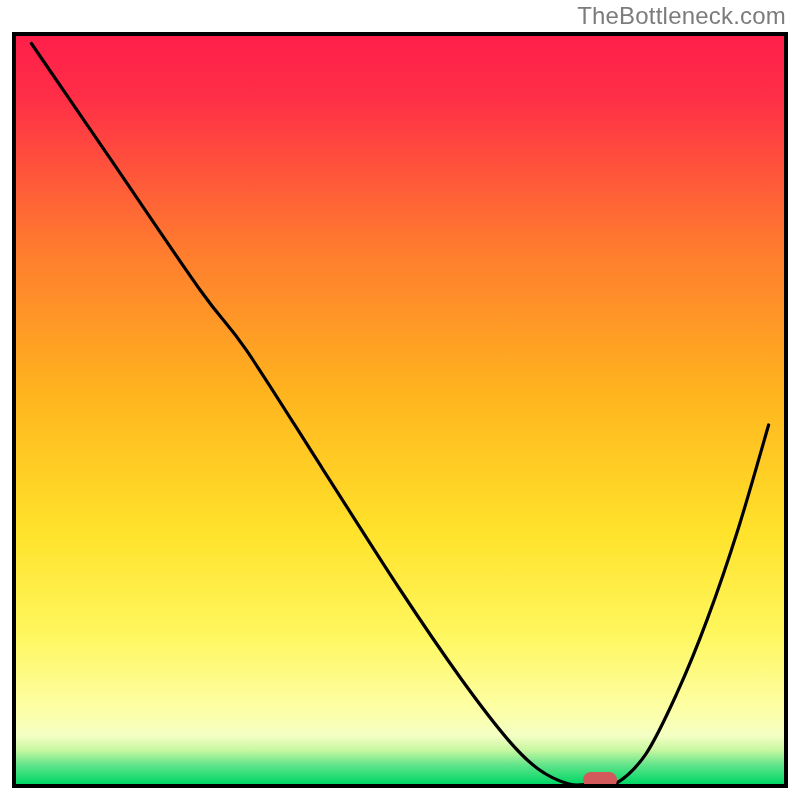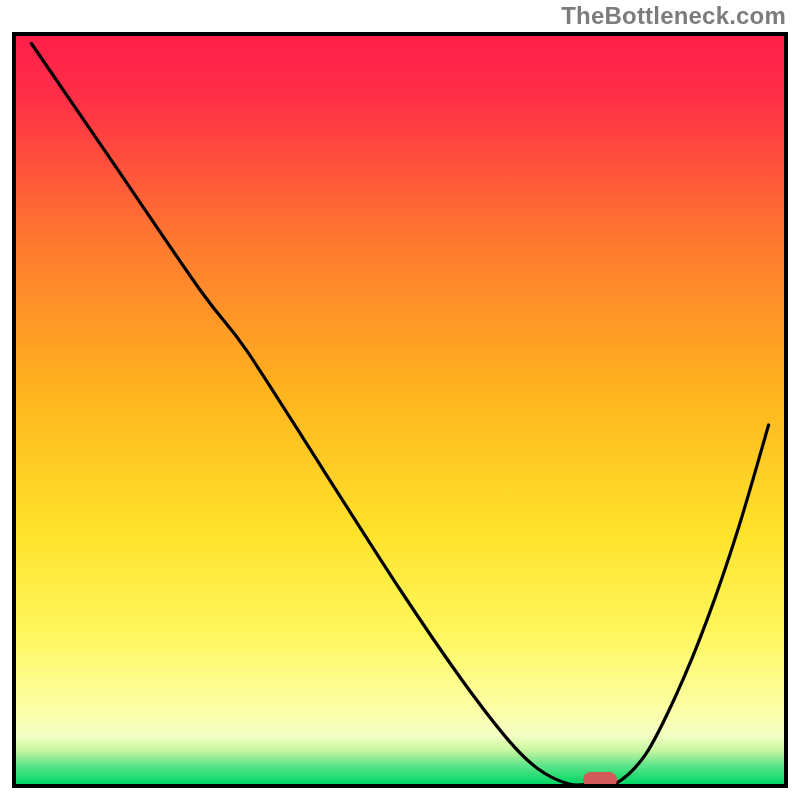--- a/index.html
+++ b/index.html
@@ -23,21 +23,21 @@
     position: absolute;
     inset: 0;
     overflow: hidden;
   }
   .watermark {
     position: absolute;
     top: 2px;
     right: 14px;
     font-family: Arial, Helvetica, sans-serif;
     font-size: 24px;
-    font-weight: 700;
+    font-weight: 400;
     color: #7c7c7c;
     letter-spacing: 0.2px;
   }
   svg {
     display: block;
   }
   .marker {
     position: absolute;
     width: 34px;
     height: 16px;

